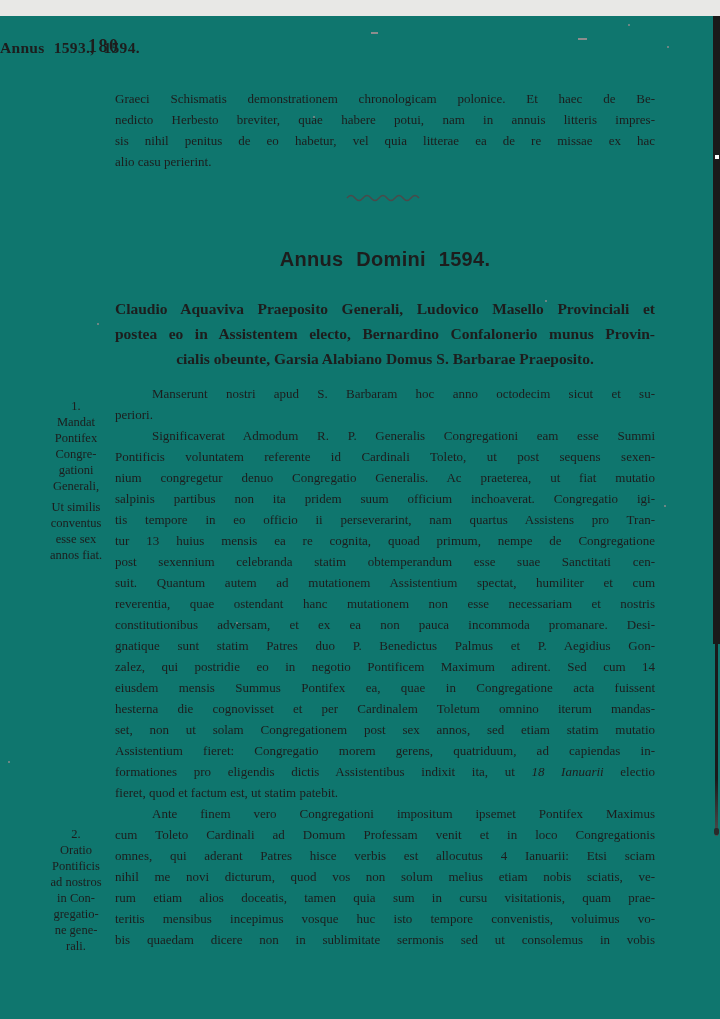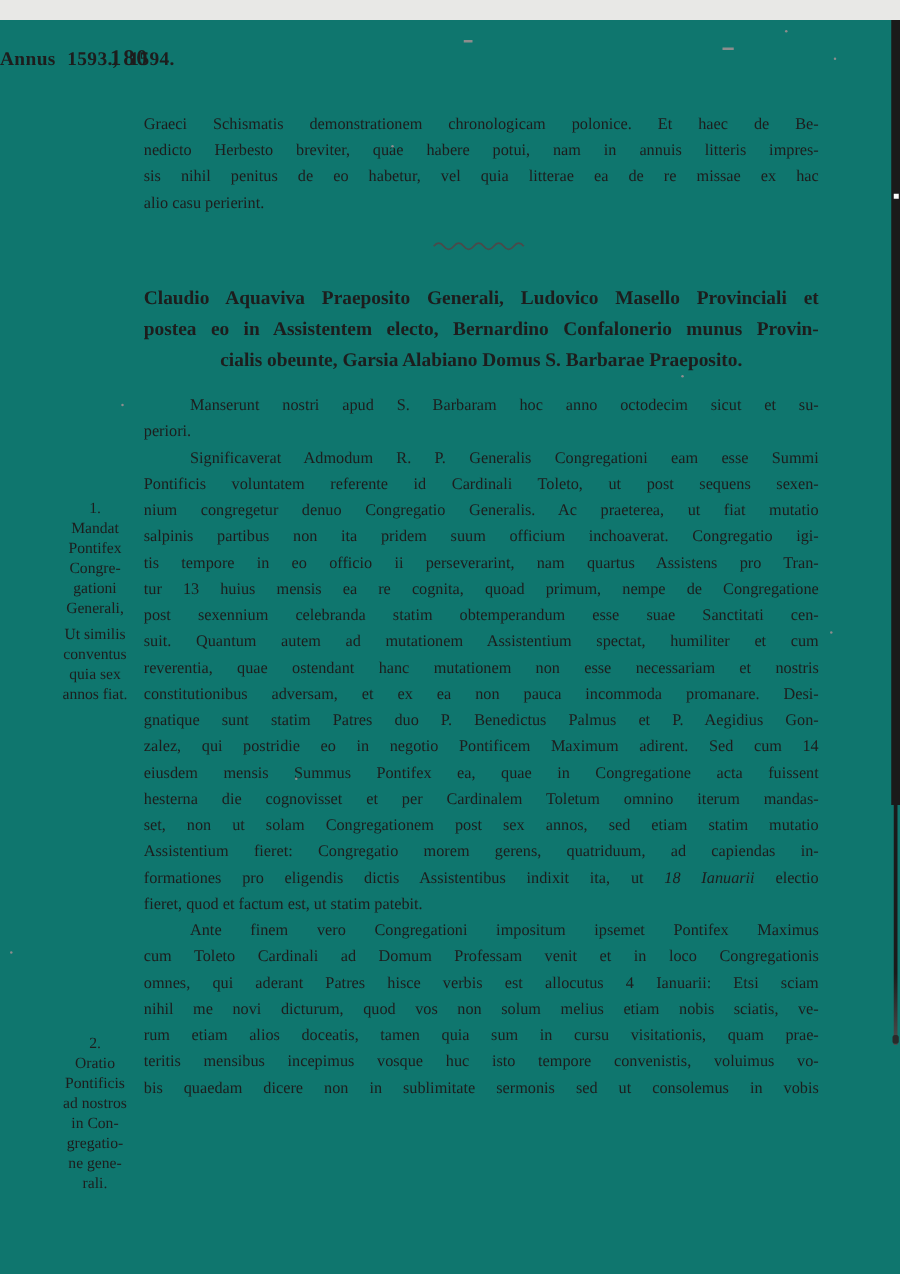--- a/index.html
+++ b/index.html
@@ -56,20 +56,21 @@
         <div class="tline">sis nihil penitus de eo habetur, vel quia litterae ea de re missae ex hac</div>
         <div class="tline last">alio casu perierint.</div>
       </div>
 
     <div class="divider">
       <svg width="80" height="11" viewBox="0 0 80 11" aria-hidden="true">
         <path d="M2 7 Q6 2 10 7 T18 7 T26 7 T34 7 T42 7 T50 7 T58 7 T66 7 T74 7" fill="none" stroke="#4a4a4a" stroke-width="1.4"></path>
       </svg>
     </div>
 
+    <div class="heading">Annus Domini 1594.</div>
 
     <div class="para subtitle">
         <div class="tline">Claudio Aquaviva Praeposito Generali, Ludovico Masello Provinciali et</div>
         <div class="tline">postea eo in Assistentem electo, Bernardino Confalonerio munus Provin-</div>
         <div class="tline center">cialis obeunte, Garsia Alabiano Domus S. Barbarae Praeposito.</div>
       </div>
 
     <div class="para para1">
         <div class="tline first">Manserunt nostri apud S. Barbaram hoc anno octodecim sicut et su-</div>
         <div class="tline last">periori.</div>
@@ -109,21 +110,21 @@
       <div class="tline">1.</div>
       <div class="tline">Mandat</div>
       <div class="tline">Pontifex</div>
       <div class="tline">Congre-</div>
       <div class="tline">gationi</div>
       <div class="tline">Generali,</div>
     </div>
   <div class="mnote" id="mnote2">
       <div class="tline">Ut similis</div>
       <div class="tline">conventus</div>
-      <div class="tline">quia sex</div>
+      <div class="tline">esse sex</div>
       <div class="tline">annos fiat.</div>
     </div>
   <div class="mnote" id="mnote3">
       <div class="tline">2.</div>
       <div class="tline">Oratio</div>
       <div class="tline">Pontificis</div>
       <div class="tline">ad nostros</div>
       <div class="tline">in Con-</div>
       <div class="tline">gregatio-</div>
       <div class="tline">ne gene-</div>

